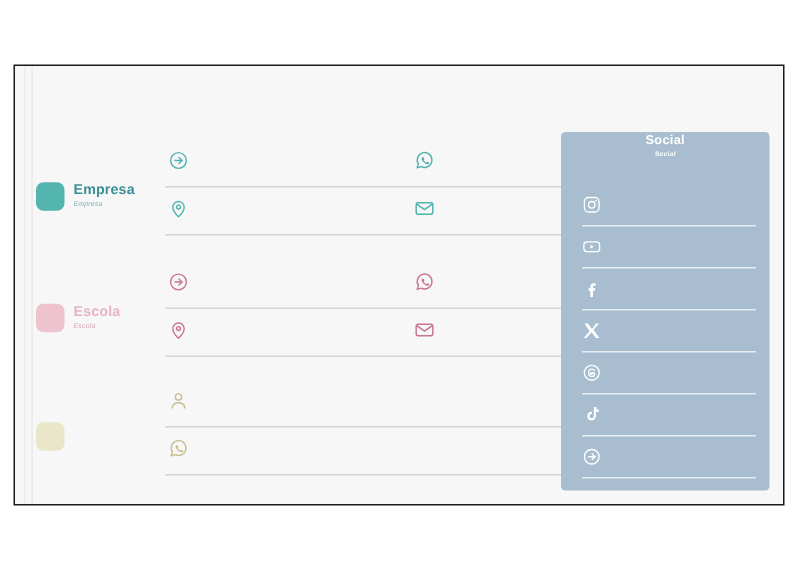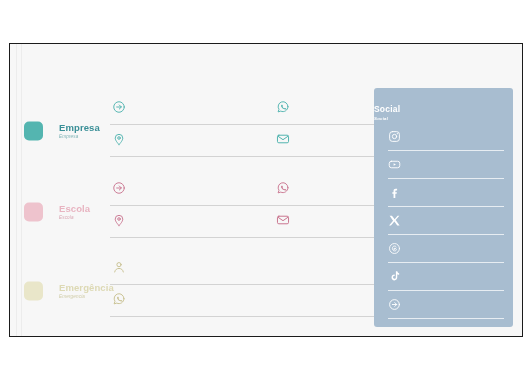--- a/index.html
+++ b/index.html
@@ -58,21 +58,21 @@
   .cat-block.b1 { top: 133px; height: 70px; text-decoration: underline; }
   .cat-block.b2 { top: 212px; height: 70px; }
 
   .cat-label-wrap {
     position: absolute;
     left: 0;
     top: 50%;
     transform: translateY(-50%);
     display: flex;
     align-items: center;
-    gap: 16px;
+    gap: 6px;
     width: 92px;
   }
 
   .swatch {
     width: 19px;
     height: 19px;
     border-radius: 5px;
     flex: 0 0 auto;
   }
 
@@ -147,21 +147,22 @@
     left: 364px;
     top: 44px;
     width: 139px;
     height: 239px;
     background: #a8bdd0;
     border-radius: 3px;
   }
 
   #social-head {
     position: absolute;
-    left: 0; right: 0; top: 16px;
+    left: 0; right: 0; top: 0;
+    text-align: center;
     color: #ffffff;
   }
   #social-title {
     font-size: 8.5px;
     font-weight: 700;
     letter-spacing: .2px;
   }
   #social-sub {
     font-size: 4.4px;
     font-style: italic;
@@ -312,24 +313,20 @@
           </div>
 
           <div class="span-line sl0" style="left:0; right:4px;"></div>
           <div class="span-line sl1" style="left:0; right:4px;"></div>
         </div>
       </div>
 
       <div class="cat-block b2">
         <div class="cat-label-wrap">
           <div class="swatch" style="background:#e9e6c9"></div>
-          <div class="cat-text">
-            <div class="cat-title" style="color:#ddd9b4">Emergência</div>
-            <div class="cat-sub" style="color:#cfcba6">Emergencia</div>
-          </div>
         </div>
 
         <div class="fields">
           <div class="field-row fr0">
             <div class="field col-full">
               <span class="ico">
                 <svg viewBox="0 0 24 24" fill="none" stroke="#c7bf8e" stroke-width="1.6" stroke-linecap="round" stroke-linejoin="round">
                   <circle cx="12" cy="8" r="3.6"></circle>
                   <path d="M4.6 20.5c.7-4 3.8-6 7.4-6s6.7 2 7.4 6"></path>
                 </svg>

